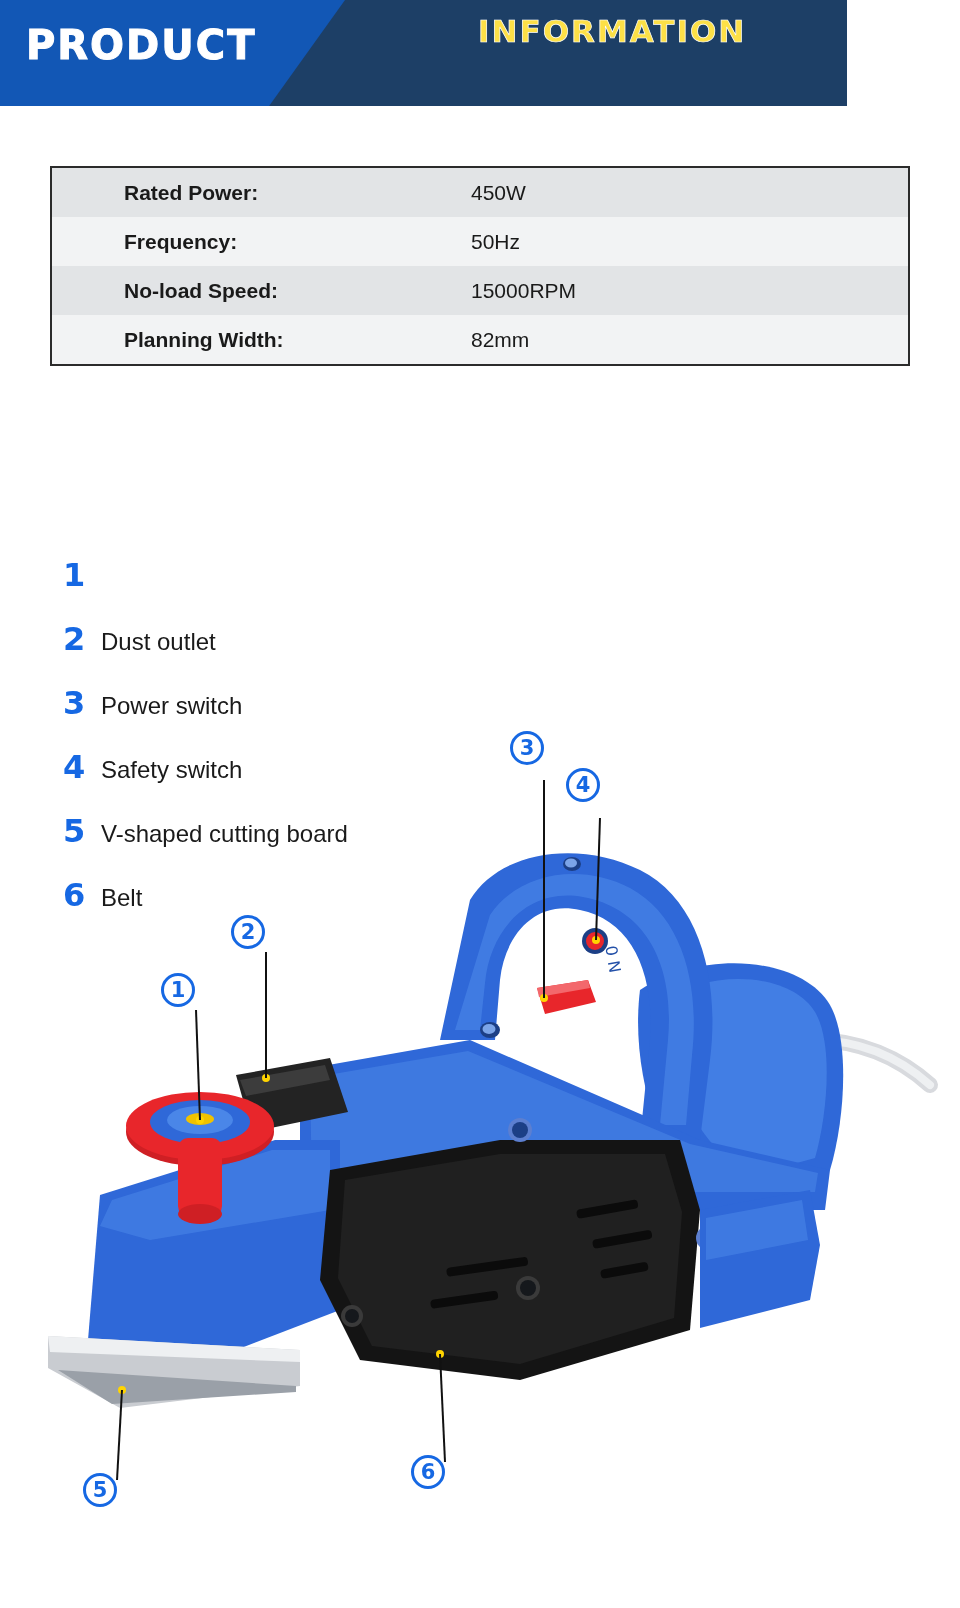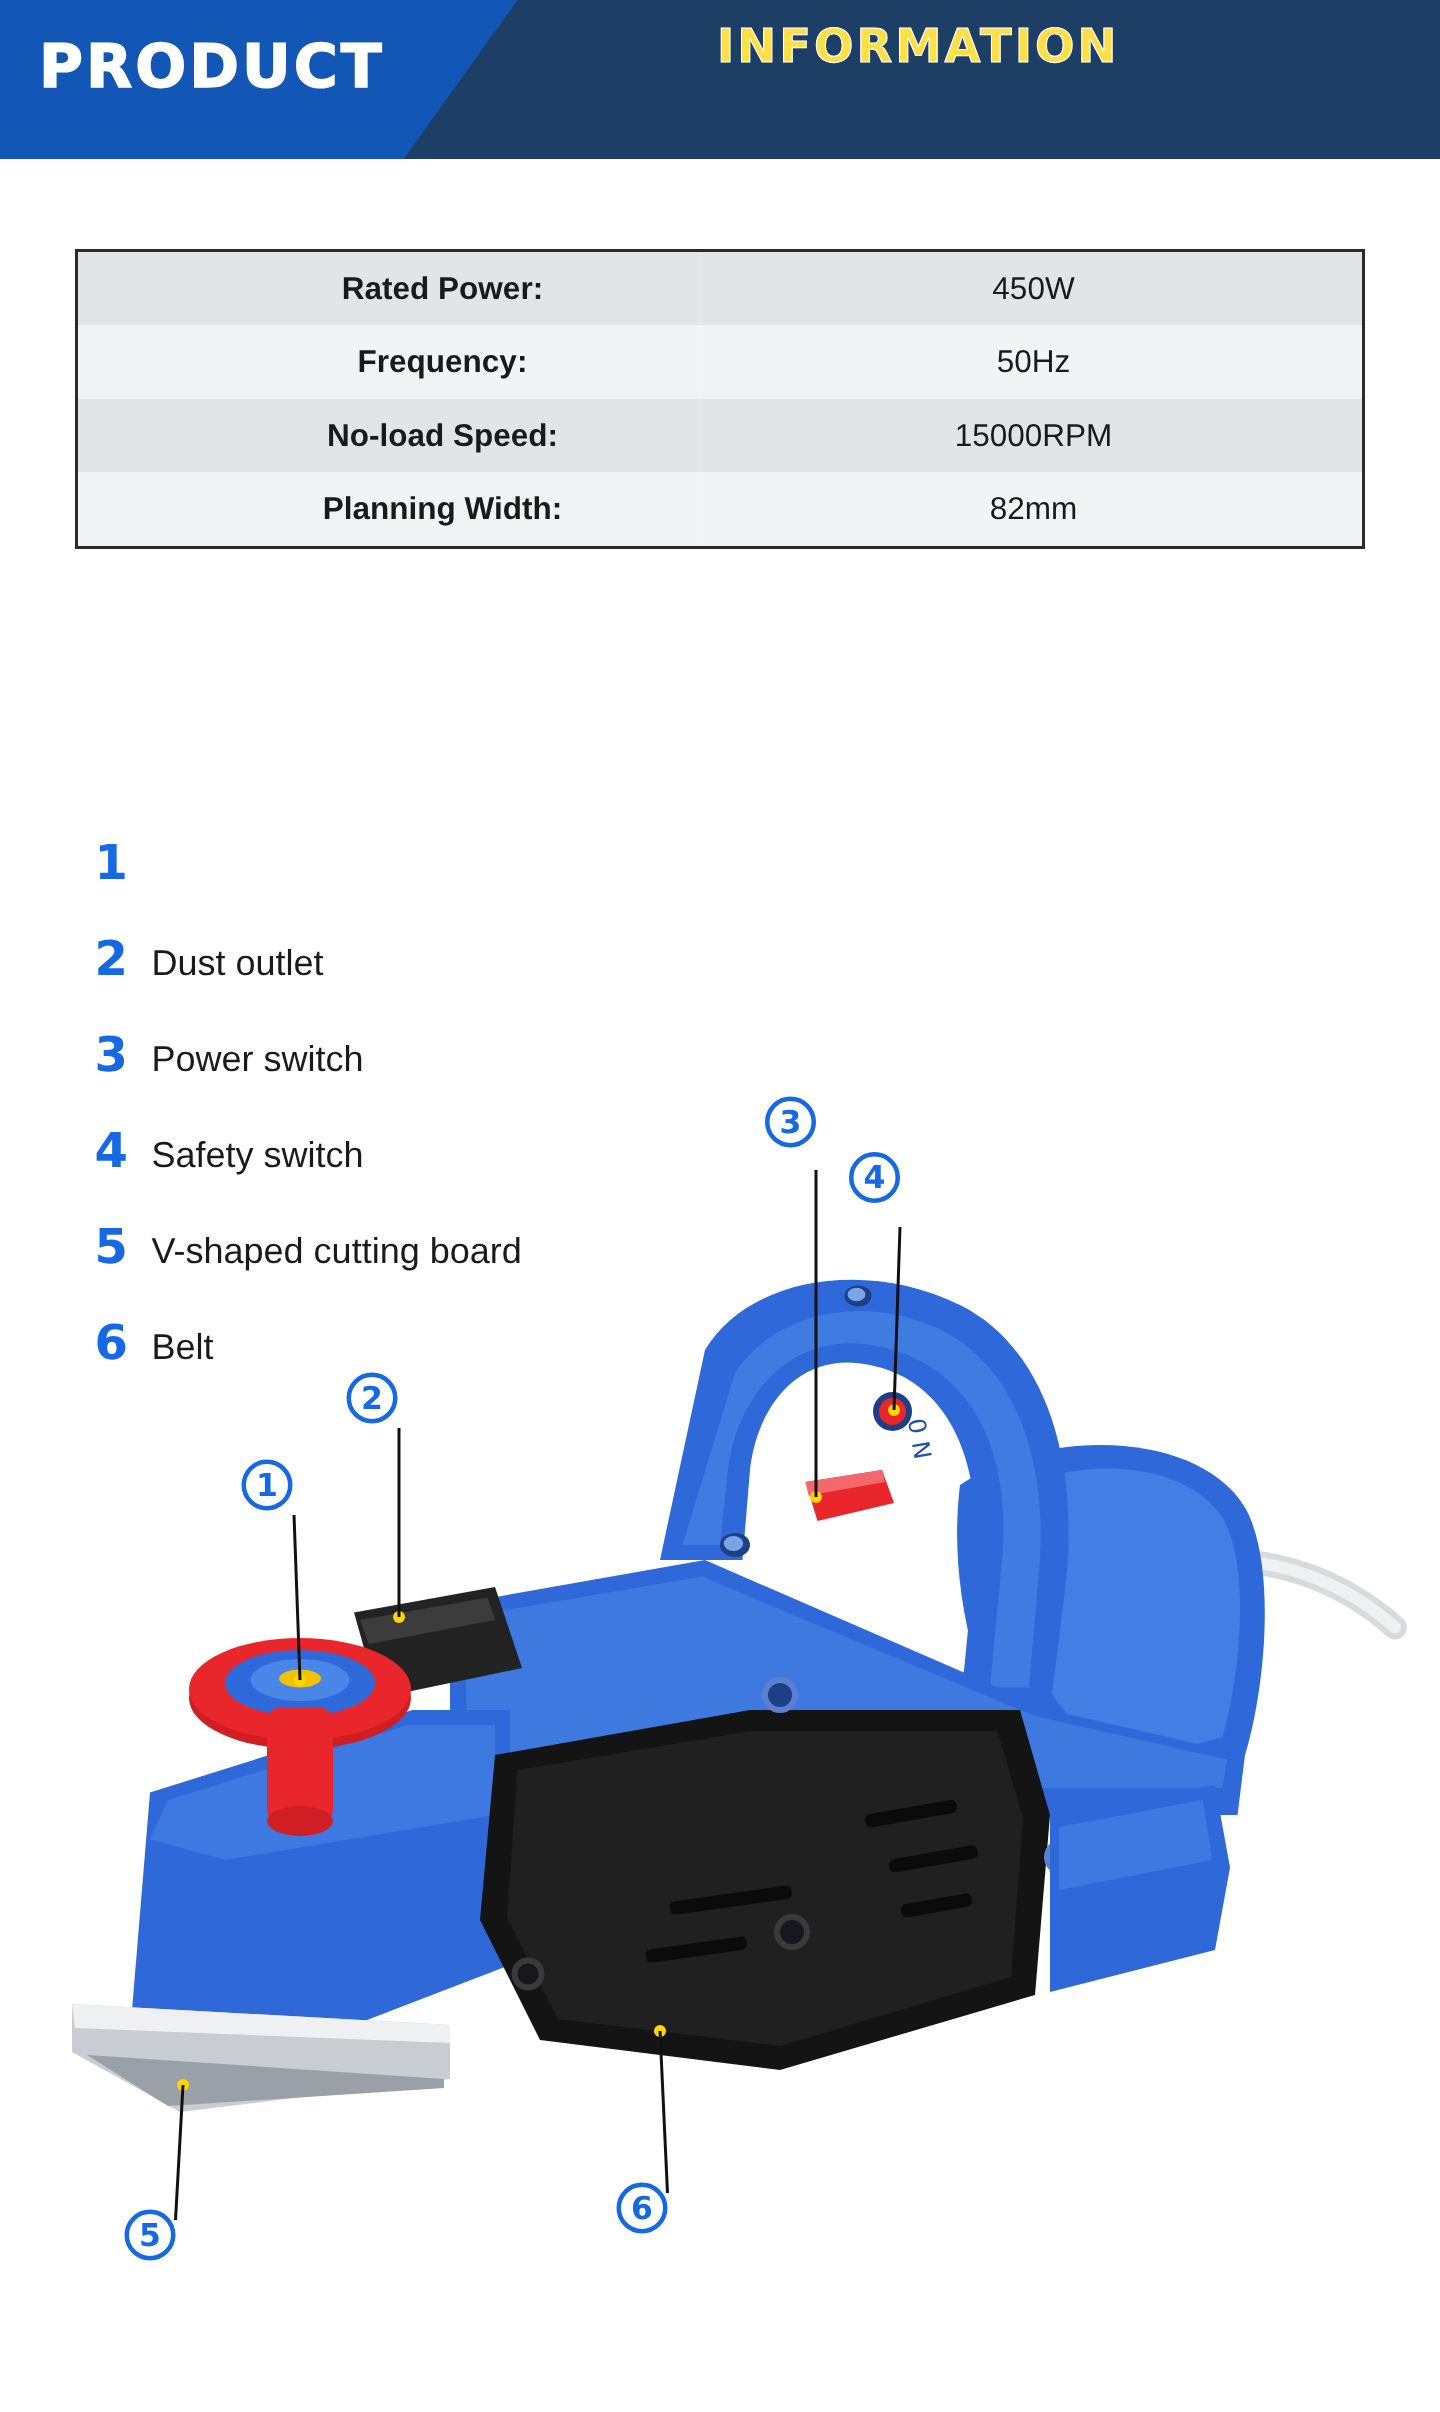--- a/index.html
+++ b/index.html
@@ -12,21 +12,21 @@
     height: 1608px;
     position: relative;
     font-family: "Liberation Sans", sans-serif;
     overflow: hidden;
   }
 
   
   .header {
     position: absolute;
     top: 0; left: 0;
-    width: 960px;
+    width: 847px;
     height: 106px;
     background: #1d3f66;
   }
   .header-left {
     position: absolute;
     top: 0; left: 0;
     width: 345px;
     height: 106px;
     background: #1257b5;
     -webkit-clip-path: polygon(0 0, 100% 0, 78% 100%, 0 100%);
@@ -57,21 +57,20 @@
 
   
   .spec-table {
     position: absolute;
     top: 166px;
     left: 50px;
     width: 860px;
     border: 2px solid #2b2b2b;
     box-sizing: border-box;
     border-collapse: collapse;
-    text-align: center;
   }
   .spec-table table {
     width: 100%;
     border-collapse: collapse;
   }
   .spec-table tr {
     height: 49px;
   }
   .spec-table tr:nth-child(odd) { background: #e2e4e6; }
   .spec-table tr:nth-child(even) { background: #f2f3f4; }

